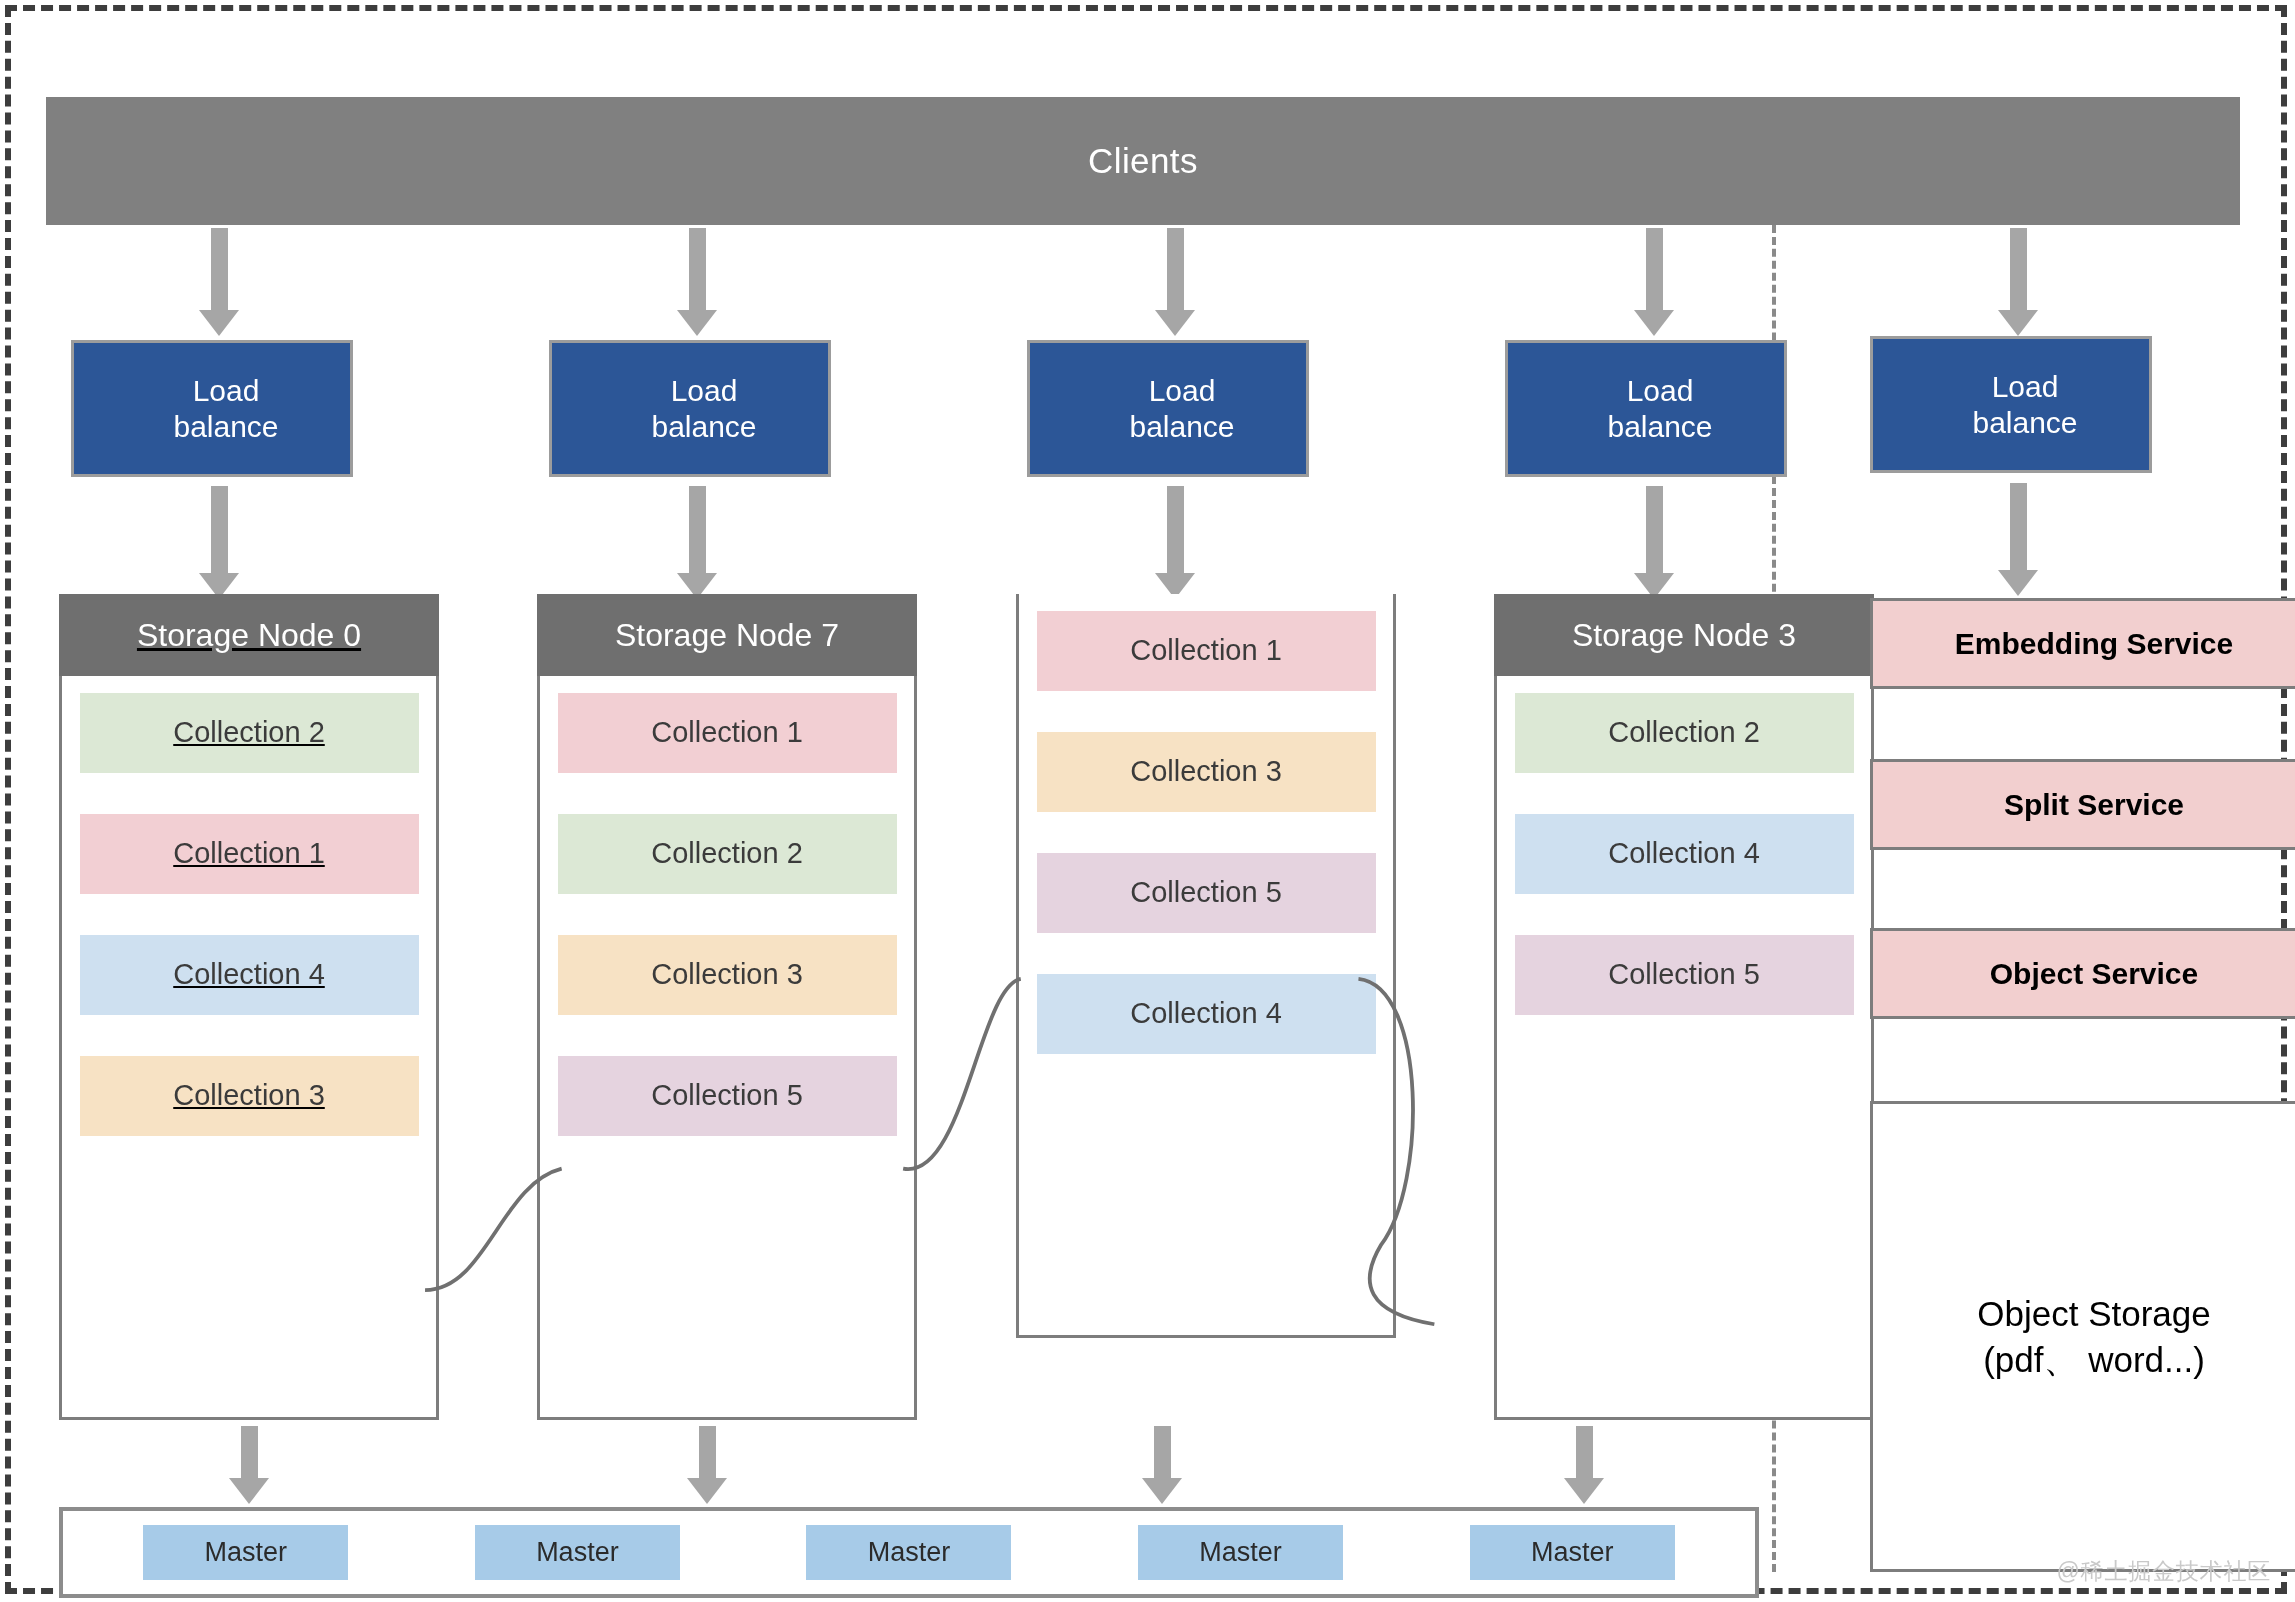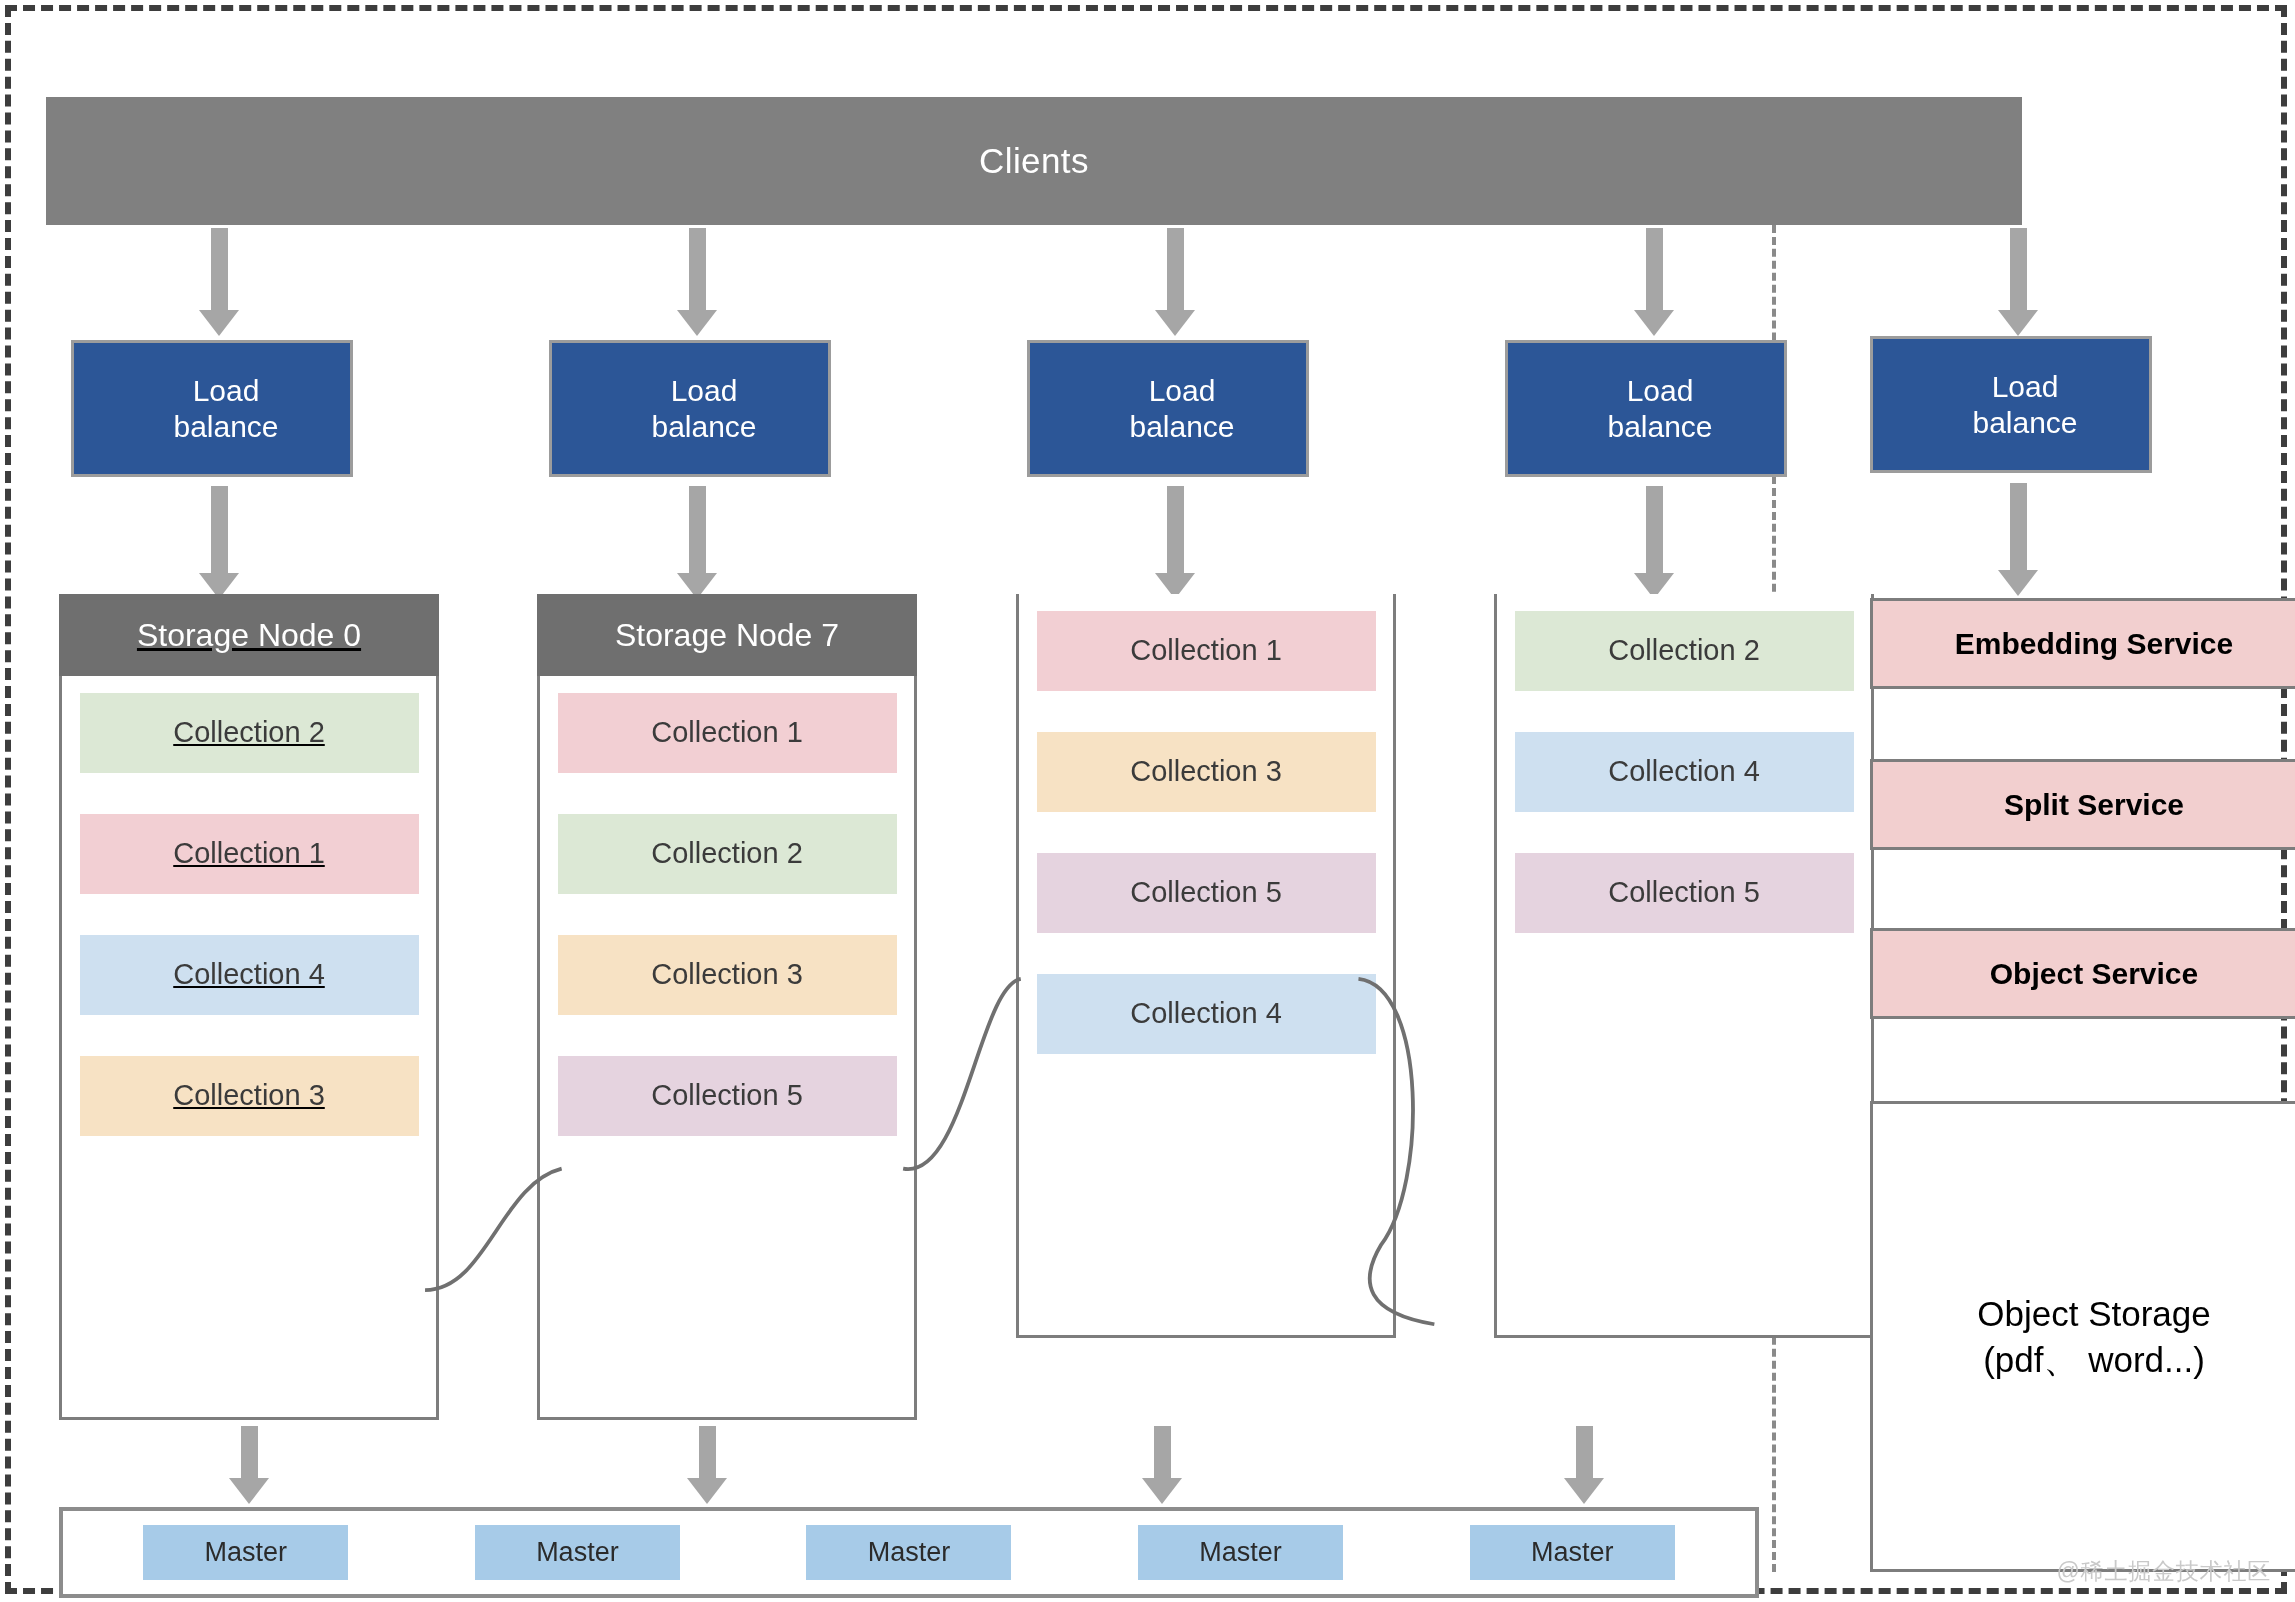--- a/index.html
+++ b/index.html
@@ -37,21 +37,21 @@
     width: 0;
     height: 1359px;
     border-left: 4.6px dashed #8a8a8a;
   }
 
   
   .clients-bar {
     position: absolute;
     left: 46px;
     top: 97px;
-    width: 1976px;
+    width: 2194px;
     height: 128px;
     background: #808080;
     display: flex;
     align-items: center;
     justify-content: center;
     color: #ffffff;
     font-size: 35px;
     letter-spacing: 0.4px;
   }
 
@@ -358,20 +358,23 @@
       <div class="coll" style="background:#E5D3DF;">
         <span>Collection 5</span>
       </div>
       <div class="coll" style="background:#CEE0F0;">
         <span>Collection 4</span>
       </div>
     </div>
   </div>
 
   <div class="node-col" style="left:1494px; top:594px;">
+    <div class="node-header">
+      <span>Storage Node 3</span>
+    </div>
     <div class="node-body" style="height:744px;">
       <div class="coll" style="background:#DCE8D5;">
         <span>Collection 2</span>
       </div>
       <div class="coll" style="background:#CEE0F0;">
         <span>Collection 4</span>
       </div>
       <div class="coll" style="background:#E5D3DF;">
         <span>Collection 5</span>
       </div>

